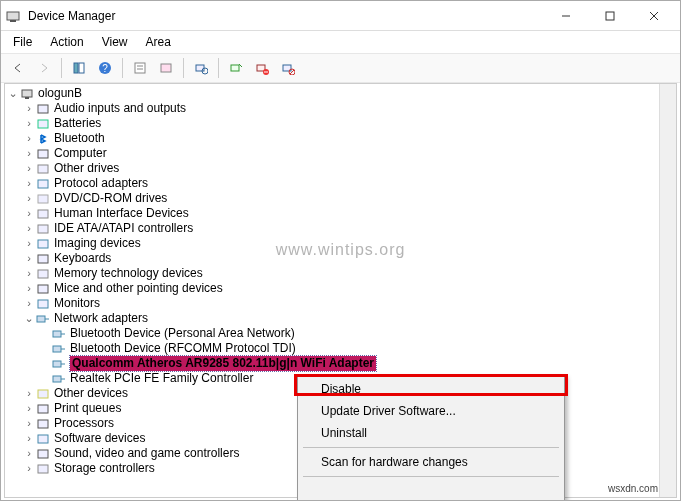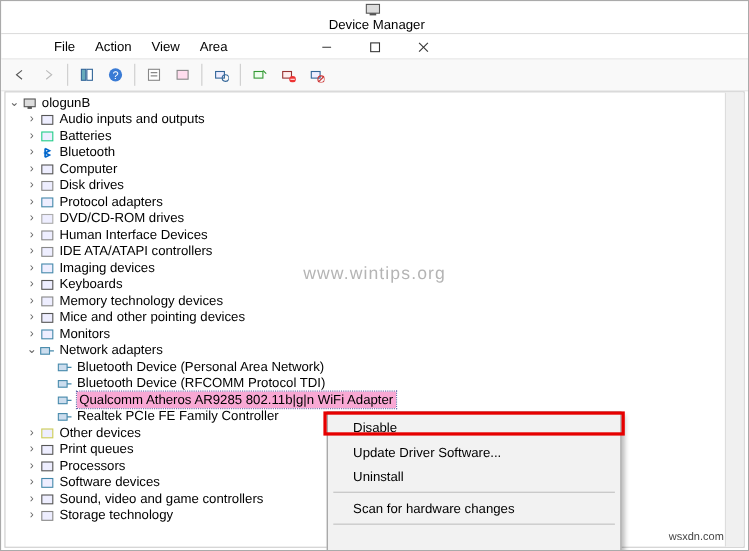--- a/index.html
+++ b/index.html
@@ -11,37 +11,36 @@
     height: 501px;
     overflow: hidden;
     position: relative;
     border: 1px solid #aaa;
     color: #000;
   }
   .titlebar {
     height: 30px; display: flex; align-items: center;
     padding: 0 4px; border-bottom: 1px solid #ddd;
     font-size: 12px;
-    flex-direction: column;
   }
   .titlebar .title { flex: 1; padding-left: 4px; }
   .winbtns { display: flex; }
   .winbtn { width: 44px; height: 28px; display: flex; align-items: center; justify-content: center; font-size: 11px; }
   .winbtn svg { stroke:#333; stroke-width:1; fill:none; }
-  .menubar { display: flex; gap: 14px; padding: 2px 10px; font-size: 12px; margin-left: 36px; }
+  .menubar { display: flex; gap: 14px; padding: 2px 10px; font-size: 12px; }
   .menubar span { padding: 2px 2px; cursor: default; }
   .toolbar { display: flex; align-items: center; gap: 4px; padding: 3px 6px; border-top: 1px solid #e7e7e7; border-bottom: 1px solid #e7e7e7; background: #f9f9f9; }
   .tb-btn { width: 22px; height: 22px; display:flex;align-items:center;justify-content:center; border:1px solid transparent; }
   .sep { width:1px; height:20px; background:#ccc; margin:0 2px;}
   .content { position:absolute; top:82px; bottom:2px; left:3px; right:3px; border:1px solid #ccc; overflow:hidden; background:#fff;}
   .tree { font-size: 12px; line-height:15px; padding:2px 2px; user-select:none; height:100%; overflow:auto;}
   .row { display:flex; align-items:center; height:15px; white-space:nowrap; }
   .exp { width:12px; text-align:center; color:#666; font-size:11px; }
   .icon { width:16px; height:15px; display:flex; align-items:center; justify-content:center; margin-right:3px;}
-  .label.sel { background:#f9a8d4; outline:1px dotted #66a; padding:0 2px; }
+  .label.sel { background:#be185d; outline:1px dotted #66a; padding:0 2px;font-weight:bold; }
   .context-menu {
     position:absolute; left:296px; top:373px; width:268px;
     background:#f2f2f2; border:1px solid #979797; box-shadow:3px 3px 4px rgba(0,0,0,0.25);
     padding:3px; font-size:12px;
   }
   .redbox { position:absolute; left:293px; top:373px; width:274px; height:22px; border:3px solid #e60000; pointer-events:none; }
   .cm-item { padding:4px 20px; cursor:default;}
   .cm-sep{ height:1px; background:#c0c0c0; margin:3px 2px;}
   .cm-bold{font-weight:bold;margin-top:20px;}
   .watermark { position:absolute; left:50%; top:240px; transform:translateX(-50%); color:rgba(130,130,130,0.6); font-size:16px; letter-spacing:1px; pointer-events:none;}
@@ -201,21 +200,21 @@
         </span>
         <span class="label">Computer</span>
       </div>
       <div class="row" style="padding-left:16px">
         <span class="exp">›</span>
         <span class="icon">
           <svg width="14" height="12">
             <rect x="2" y="2" width="10" height="8" fill="#eef" stroke="#888"></rect>
           </svg>
         </span>
-        <span class="label">Disk drives</span>
+        <span class="label">Other drives</span>
       </div>
       <div class="row" style="padding-left:16px">
         <span class="exp">›</span>
         <span class="icon">
           <svg width="14" height="12">
             <rect x="2" y="2" width="10" height="8" fill="#eef" stroke="#48a"></rect>
           </svg>
         </span>
         <span class="label">Protocol adapters</span>
       </div>
@@ -382,21 +381,21 @@
         </span>
         <span class="label">Sound, video and game controllers</span>
       </div>
       <div class="row" style="padding-left:16px">
         <span class="exp">›</span>
         <span class="icon">
           <svg width="14" height="12">
             <rect x="2" y="2" width="10" height="8" fill="#eef" stroke="#888"></rect>
           </svg>
         </span>
-        <span class="label">Storage technology</span>
+        <span class="label">Storage controllers</span>
       </div>
     </div>
   <div class="scrollbar"></div>
 </div>
 
 <div class="watermark">www.wintips.org</div>
 
 <div class="context-menu" id="cmenu">
     <div class="cm-item">Disable</div>
     <div class="cm-item">Update Driver Software...</div>

